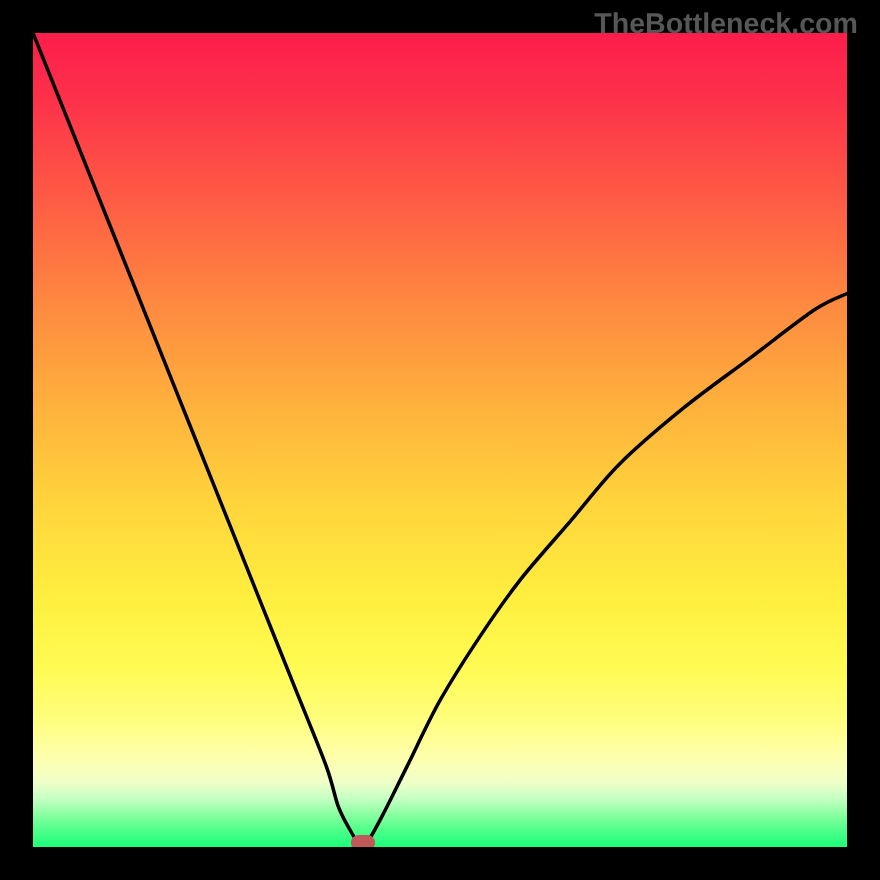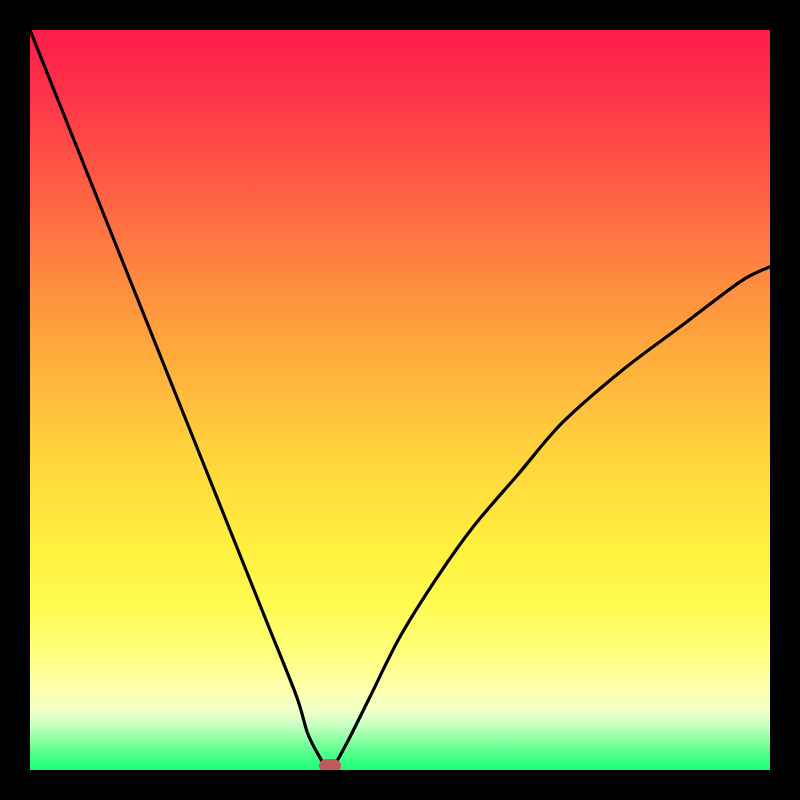--- a/index.html
+++ b/index.html
@@ -70,20 +70,21 @@
     width: 22px;
     height: 14px;
     border-radius: 7px;
     background: #c05a5a;
   }
 </style>
 </head>
 <body>
 
 <div class="frame">
+  <div class="watermark">TheBottleneck.com</div>
 
   <div class="plot-area">
     <div class="gradient-bg"></div>
 
     <svg class="curve" viewBox="0 0 740 740" preserveAspectRatio="none">
       <path id="curve-path" fill="none" stroke="#000000" stroke-width="3.2" stroke-linecap="round" d="M 0,0 C 4.736000000000001,11.84 20.128,50.32 29.6,74 C 39.072,97.68 49.728,124.32 59.2,148 C 68.672,171.68 79.328,198.32 88.8,222 C 98.27199999999999,245.68 108.928,272.32 118.4,296 C 127.87200000000001,319.68 138.528,346.32 148,370 C 157.472,393.68 168.128,420.32 177.6,444 C 187.072,467.68 197.728,494.32 207.20000000000002,518 C 216.67200000000003,541.68 227.32800000000003,568.32 236.8,592 C 246.272,615.68 259.888,648.24 266.4,666 C 272.912,683.76 273.948,693.528 277.5,703 C 281.052,712.472 285.64000000000004,719.8720000000001 288.6,725.2 C 291.56,730.528 293.632,734.524 296,736.3 C 298.368,738.0759999999999 299.84799999999996,740.444 303.4,736.3 C 306.952,732.156 312.28,721.648 318.2,710.4 C 324.12,699.1519999999999 332.112,682.576 340.40000000000003,666 C 348.68800000000005,649.424 359.344,625.7439999999999 370,606.8 C 380.656,587.856 395.1600000000001,565.36 407.00000000000006,547.6 C 418.84000000000003,529.84 430.976,512.376 444,495.79999999999995 C 457.024,479.22399999999993 474.19200000000006,460.57599999999996 488.40000000000003,444 C 502.608,427.42400000000004 516.2239999999999,408.77600000000007 532.8,392.20000000000005 C 549.376,375.624 573.056,355.792 592,340.4 C 610.944,325.008 632.2560000000001,310.208 651.2,296 C 670.144,281.792 696.192,261.07199999999995 710.4,251.59999999999997 C 724.608,242.12799999999996 735.264,239.16799999999995 740,236.79999999999995"></path>
     </svg>
 
     <div id="marker" class="marker" style="left: 288.7px; top: 729.3px; background: rgb(192, 90, 90);"></div>
   </div>

